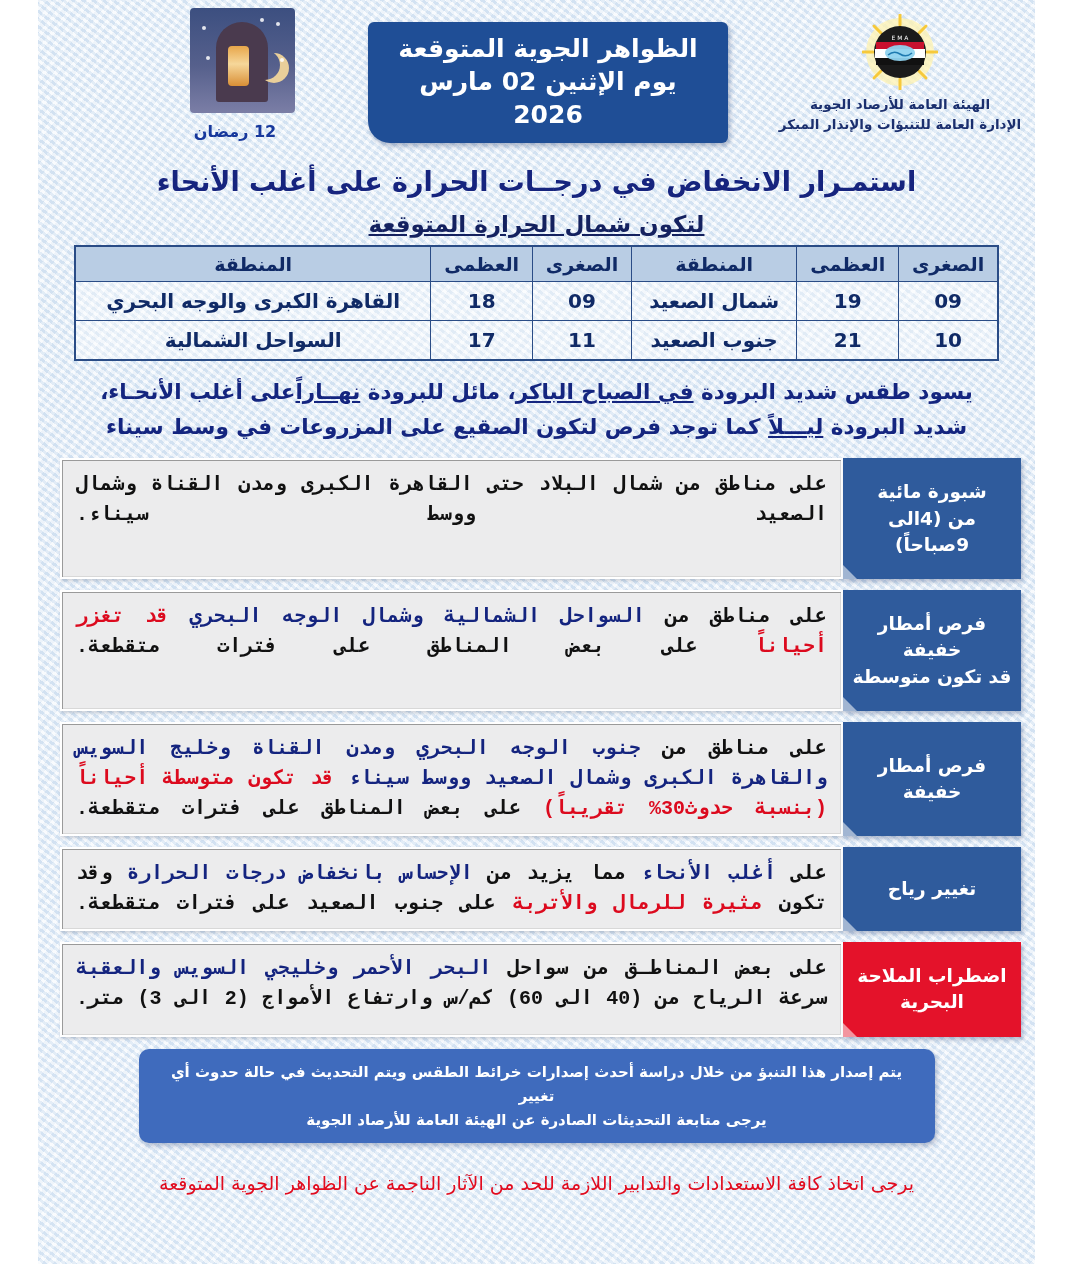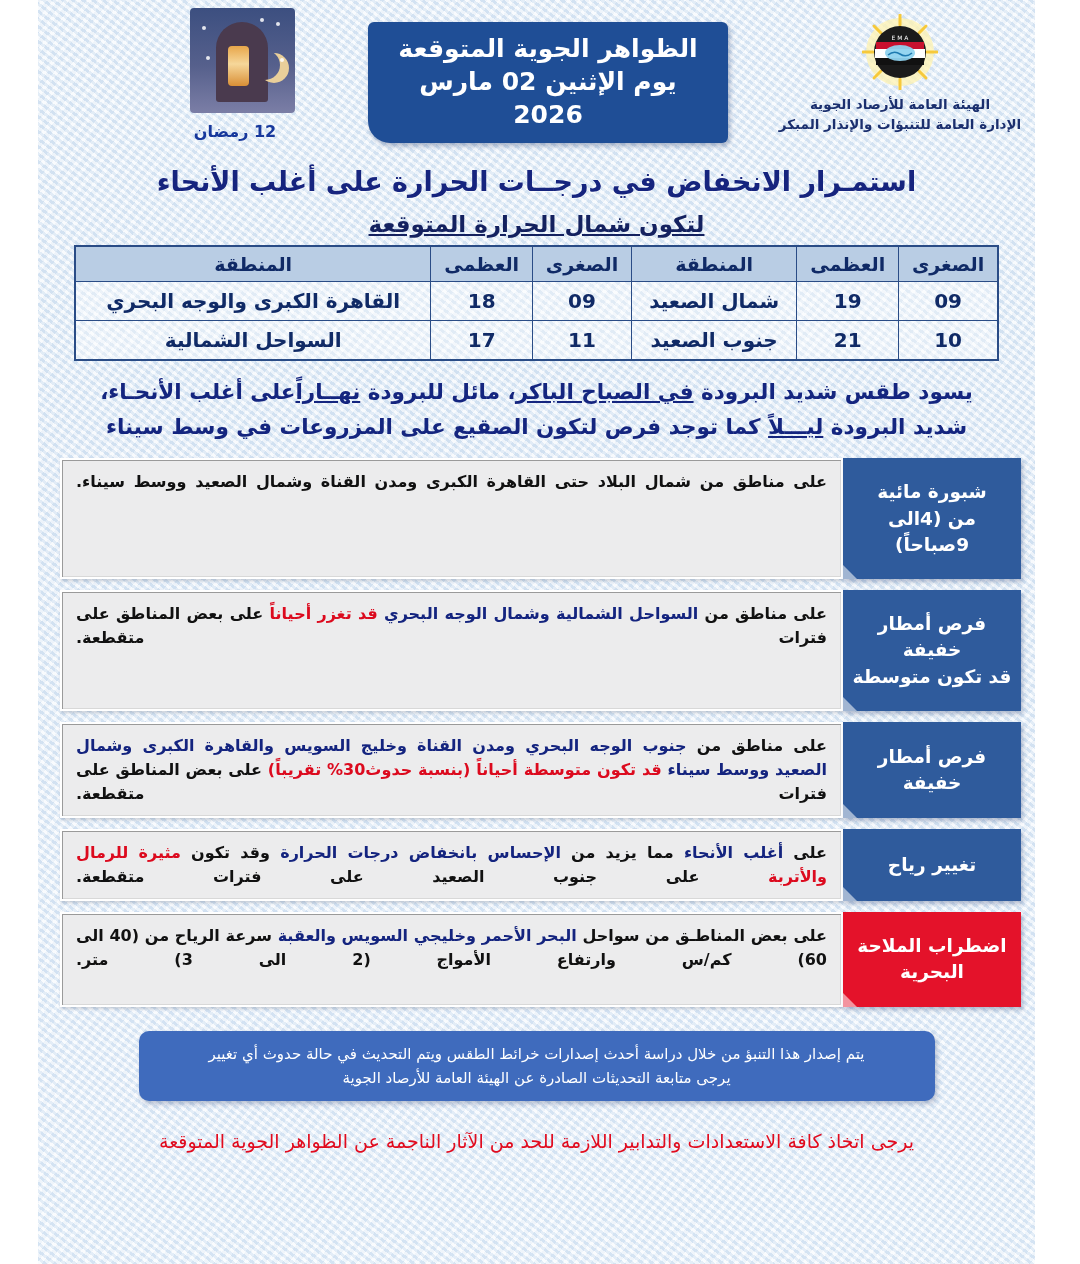--- a/index.html
+++ b/index.html
@@ -105,32 +105,32 @@
     position:absolute;left:0;bottom:0;width:0;height:0;
     border-left:14px solid rgba(255,255,255,.55);
     border-top:14px solid transparent;
   }
   .row-body{
     flex:1 1 auto;margin-left:8px;
     background:#ececed;
     border:2px solid #ffffff;
     box-shadow:inset 1px 1px 0 #9a9a9a, inset -1px -1px 0 #d8d8d8, 1px 2px 3px rgba(60,70,90,.22);
     padding:10px 14px;
-    font-size:16px;font-weight:bold;line-height:1.5;
-    color:#111111;text-align:justify;text-align-last:justify;
+    font-size:20px;font-weight:bold;line-height:1.5;
+    color:#111111;text-align:justify;text-align-last:justify;font-family:Liberation Mono, monospace;
   }
   .row-body .b{color:#14247f;}
   .row-body .r{color:#dc0a1e;}
 
   
   .notice{
-    margin:24px auto 0;width:760px;
+    margin:12px auto 0;width:760px;
     background:#3f6bbd;color:#ffffff;border-radius:10px;
     padding:11px 18px;text-align:center;
-    font-size:15px;font-weight:normal;line-height:1.62;
+    font-size:15px;font-weight:bold;line-height:1.62;
     box-shadow:2px 3px 5px rgba(40,60,110,.3);
   }
   .final-warn{
     margin:26px 30px 16px;text-align:center;color:#e10b1e;
     font-size:19px;font-weight:normal;line-height:1.5;
   }
 </style>
 </head>
 <body>
 

